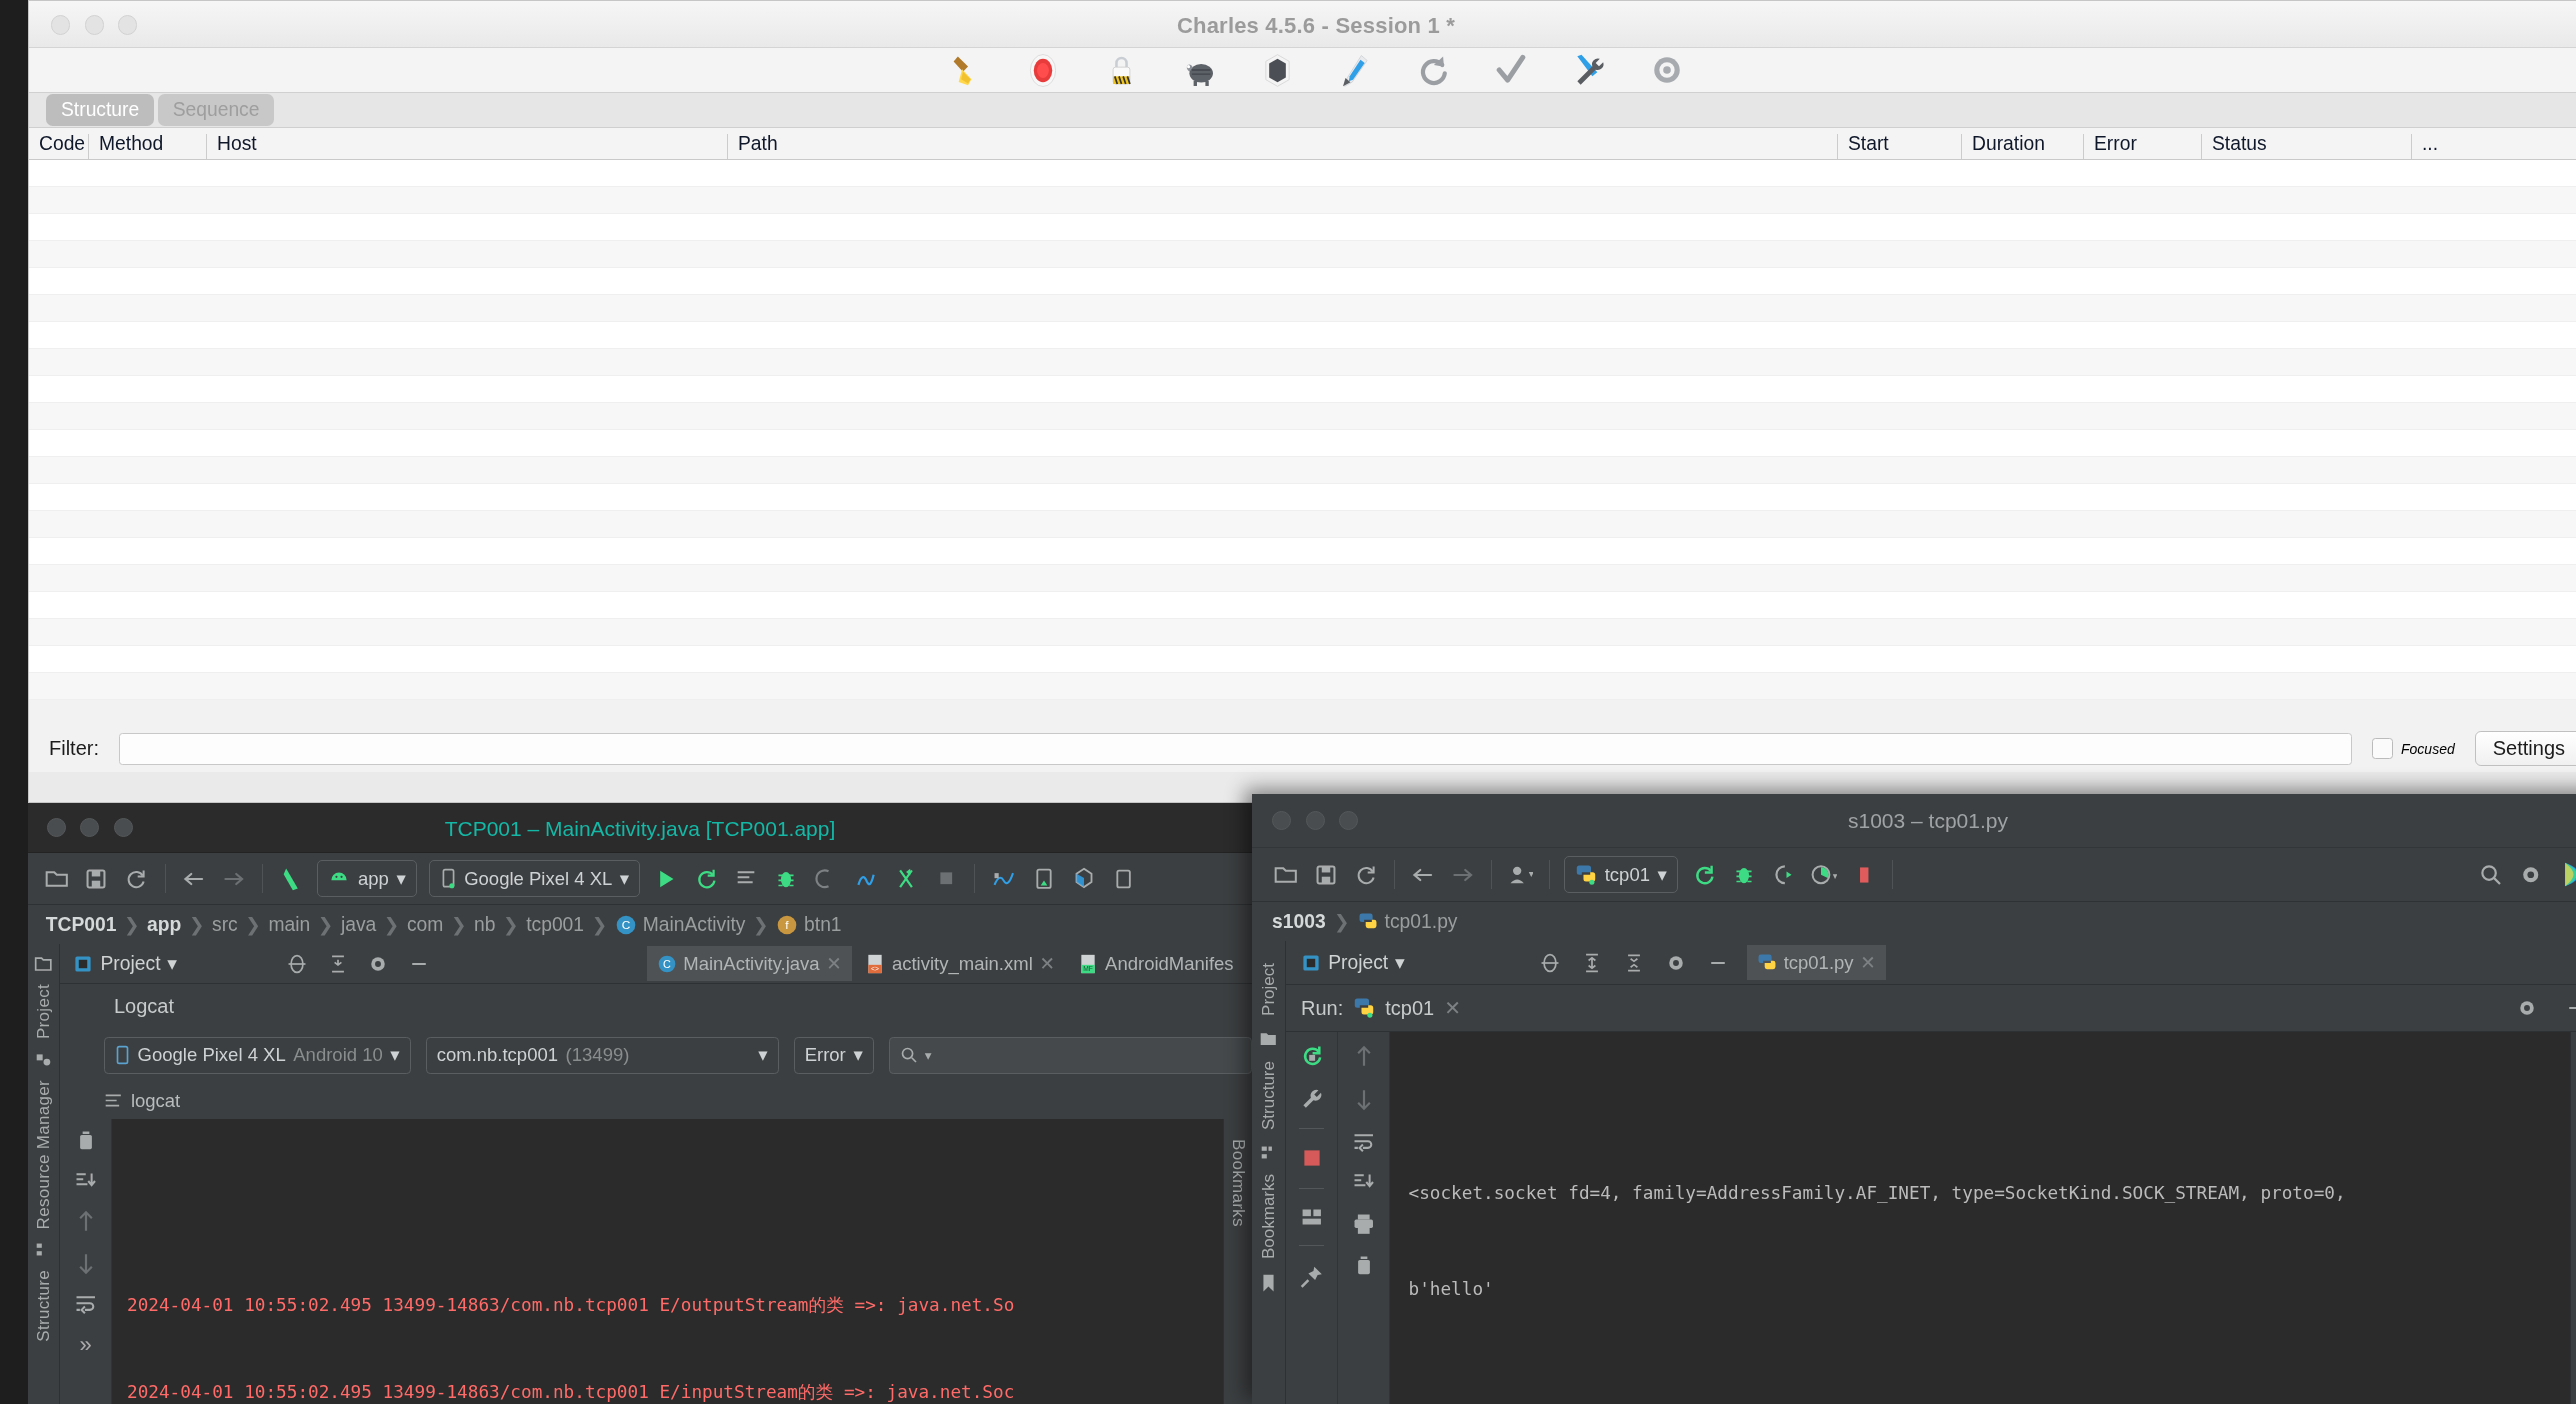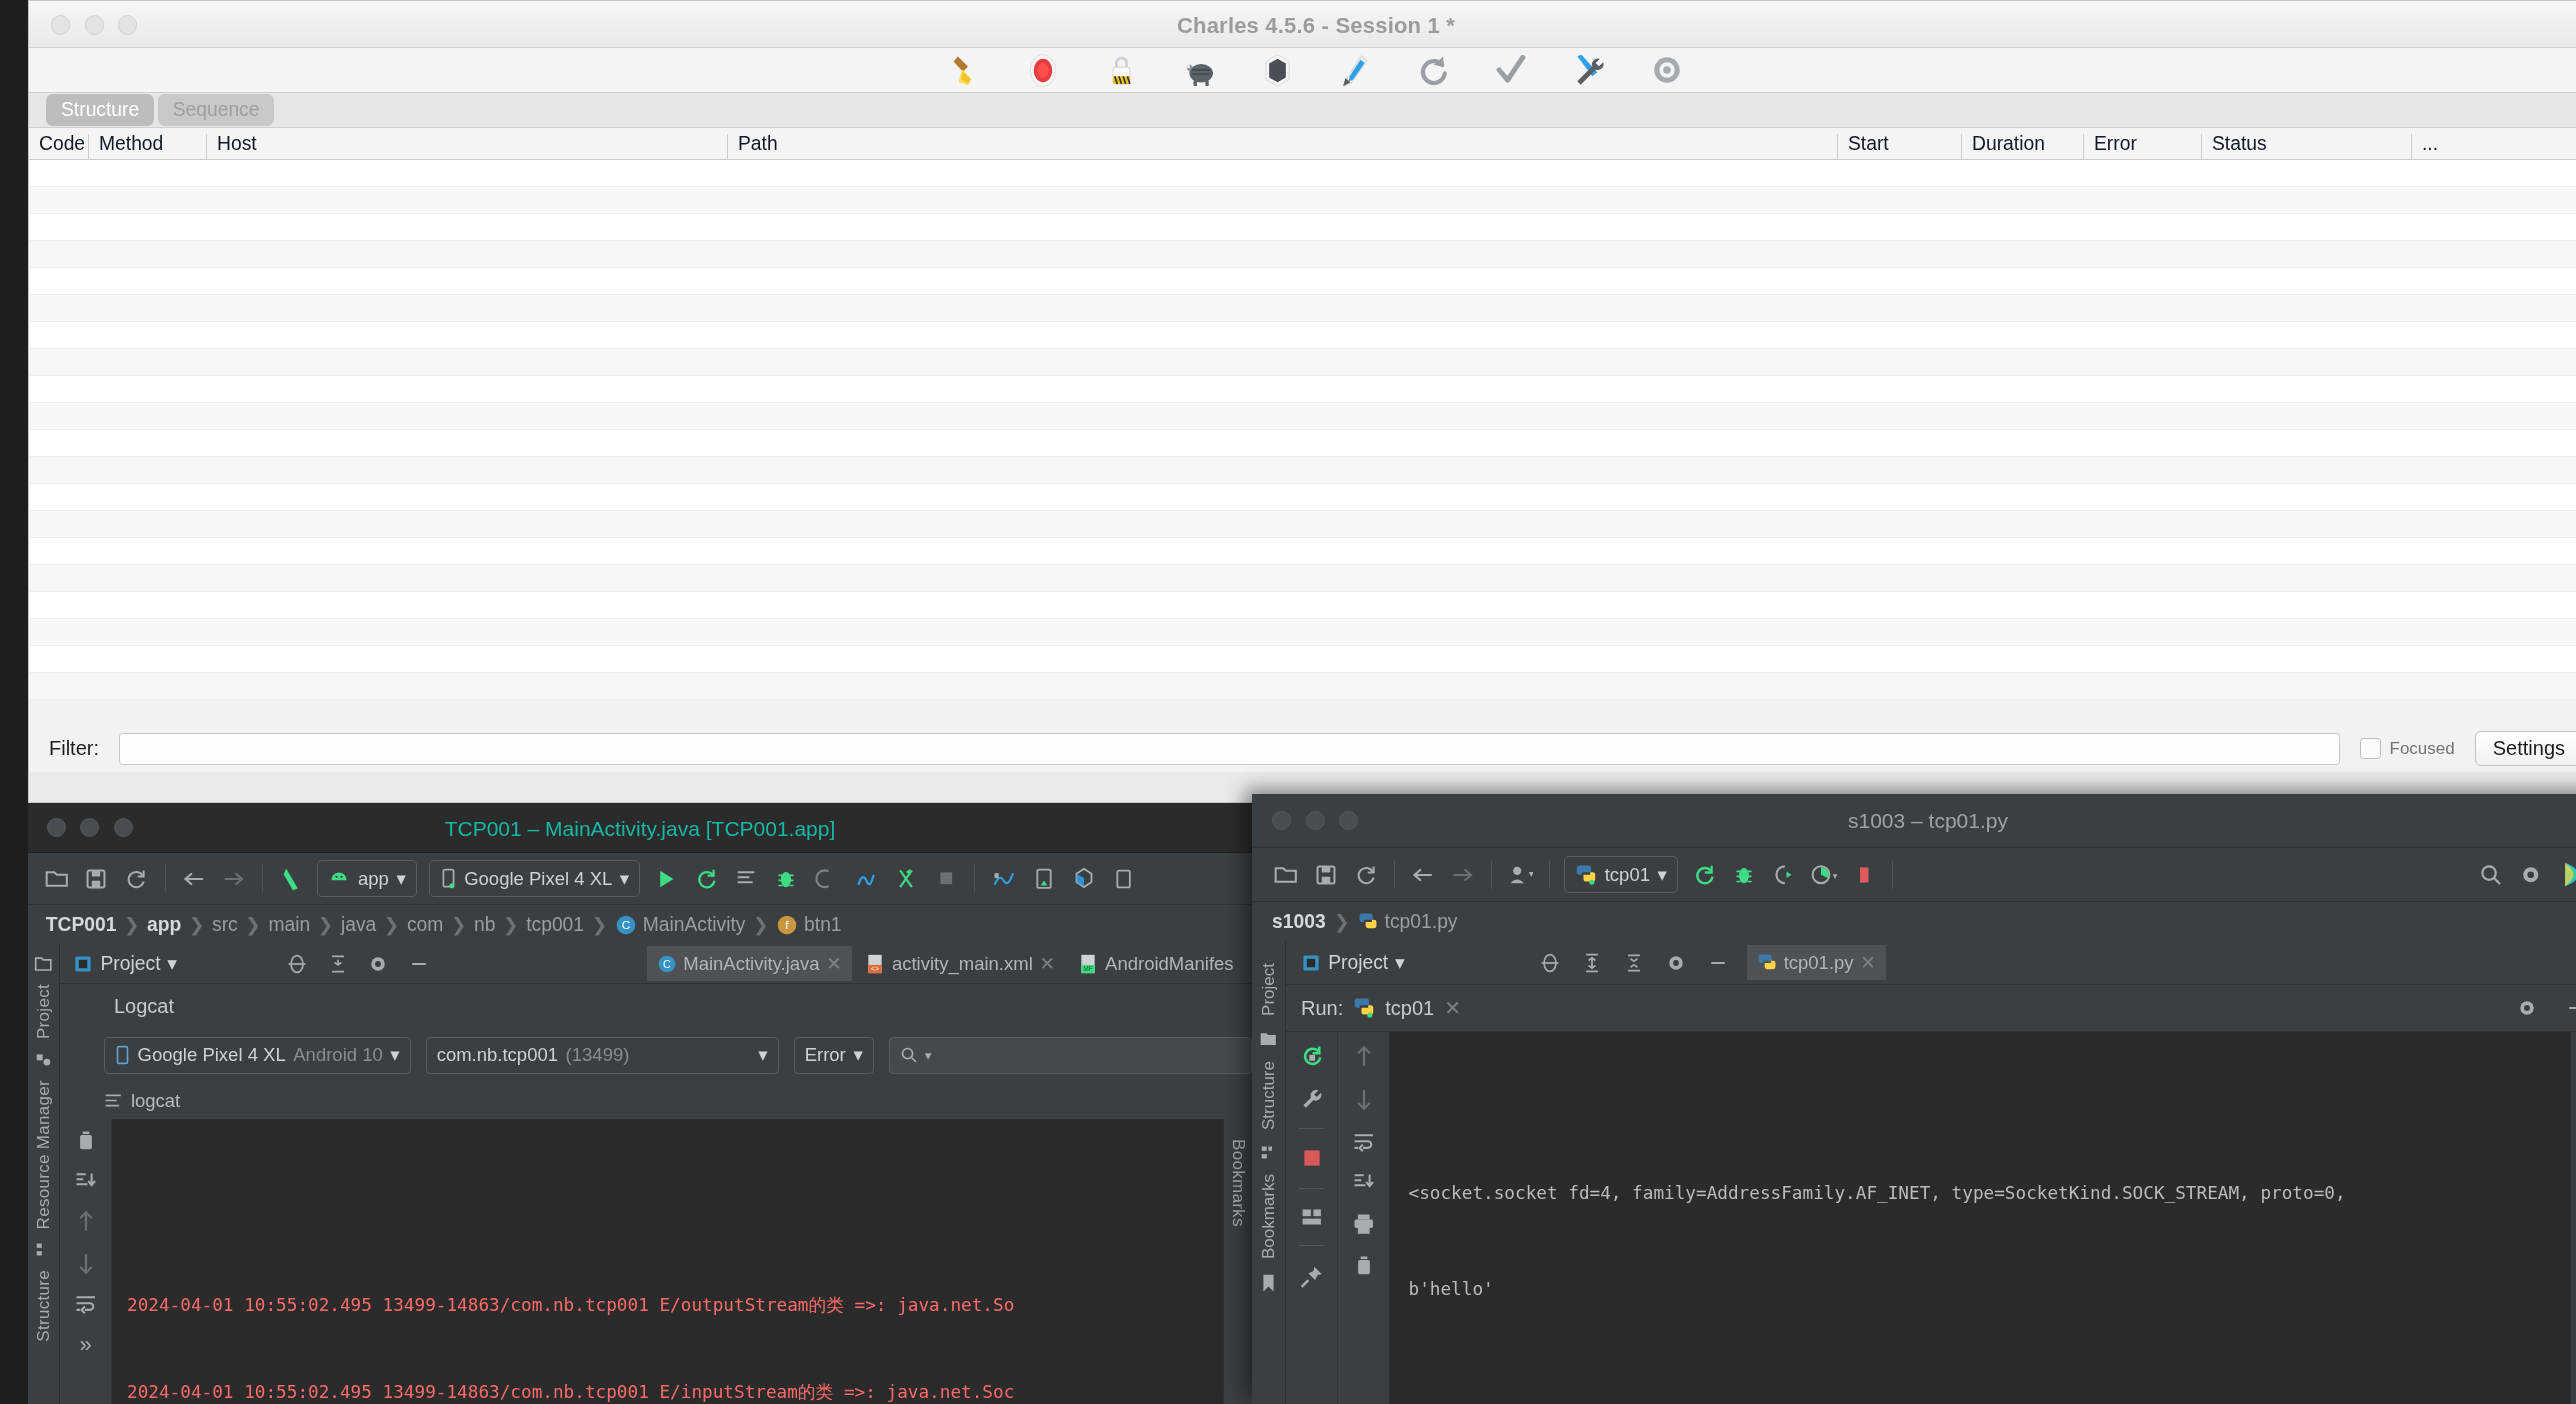--- a/index.html
+++ b/index.html
@@ -70,21 +70,21 @@
   .filter-input {
     flex: 1; height: 32px; background: #fdfdfd; border: 0.8px solid #c8c8c8;
     border-radius: 3.4px; font-size: 18.5px; padding: 0 8.4px; color: #222;
     font-family: "Liberation Sans", sans-serif;
   }
   .focused-wrap { display: flex; align-items: center; gap: 8.4px; }
   .chk {
     width: 21px; height: 21px; border: 0.8px solid #bbb; border-radius: 3.4px;
     background: #fbfbfb; display: inline-block;
   }
-  .focused-label { font-size: 17px; color: #737373; }
+  .focused-label { font-size: 14px; color: #000000; font-style: italic; }
   .settings-btn {
     height: 35px; padding: 0 17px; border: 0.8px solid #c0c0c0; border-radius: 5.9px;
     background: linear-gradient(#ffffff, #f0f0f0); font-size: 20px; color: #1b1b1b;
     display: flex; align-items: center;
   }
   .charles-bottom { position: absolute; left:0; right:0; bottom:0; height: 30px; background: #eaeaea; }
 
   
   .asw {
     position: absolute; left: 0; top: 803px; width: 1224px; height: 601px;

